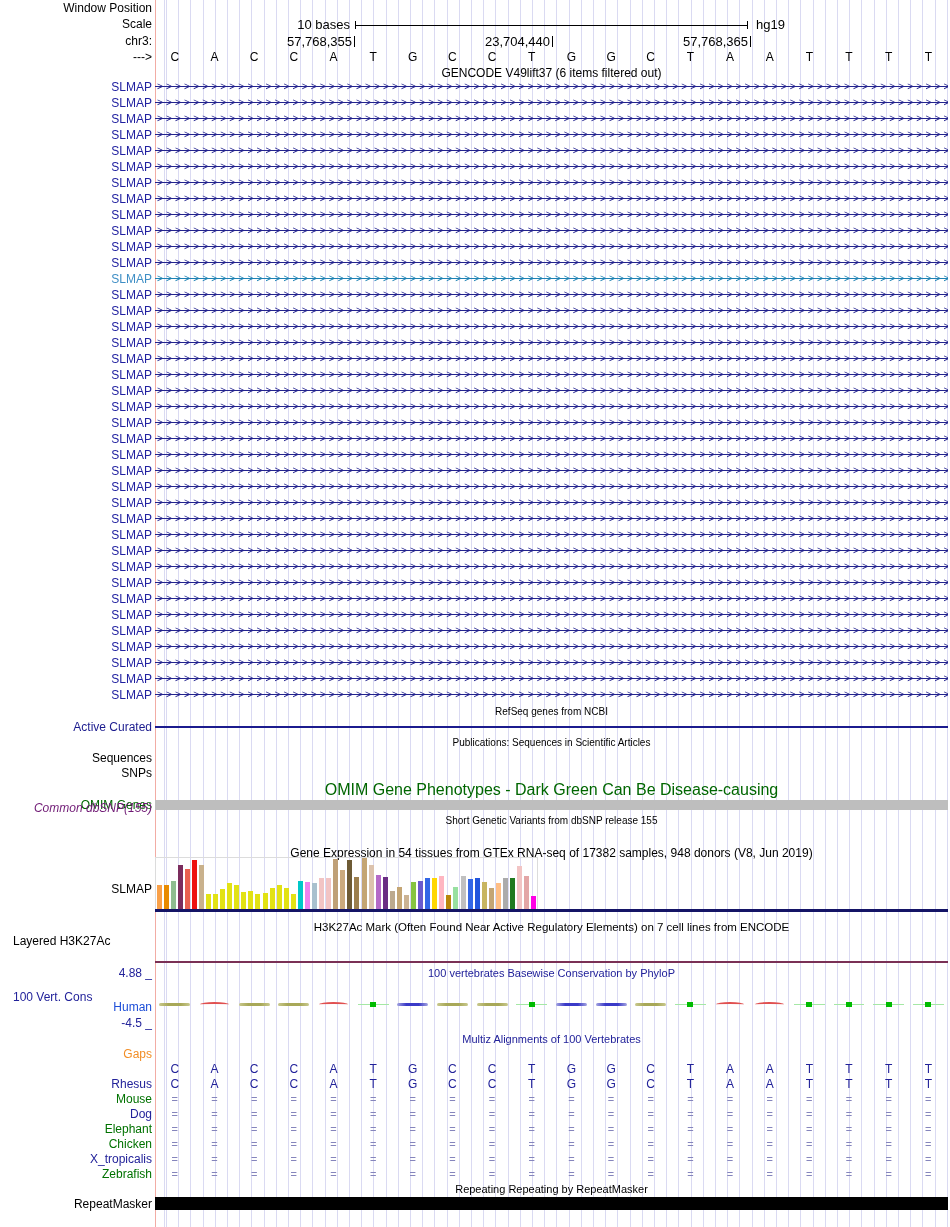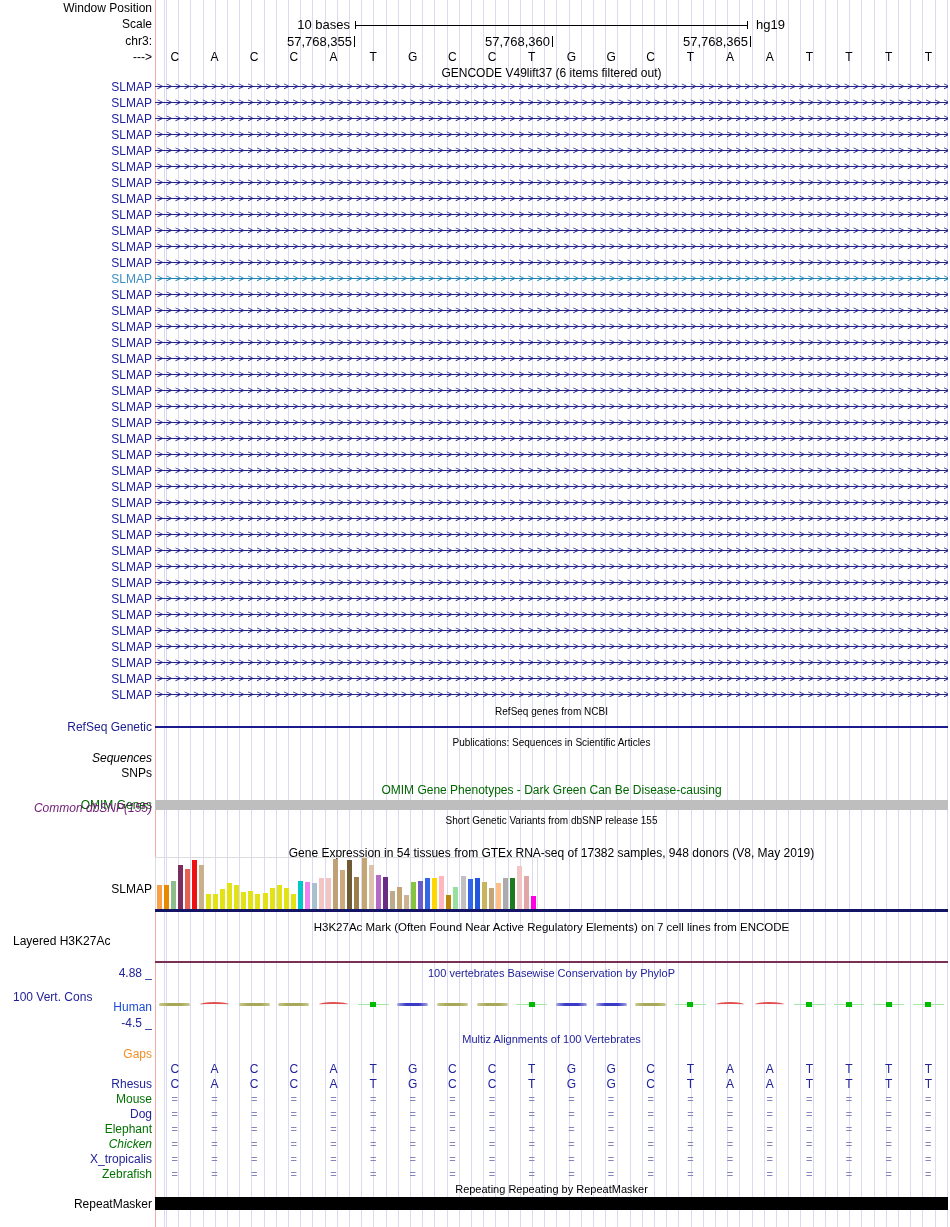--- a/index.html
+++ b/index.html
@@ -42,21 +42,21 @@
   <div class="redline"></div>
 
 
   <span class="abs r" style="left:155px;width:195px;top:18px">10 bases</span>
   <div class="hline" style="left:355px;width:393px;top:25px"></div>
   <div class="vtick" style="left:355px;top:21px;height:8px"></div>
   <div class="vtick" style="left:747px;top:21px;height:8px"></div>
   <span class="abs" style="left:756px;top:18px">hg19</span>
 
   <span class="abs r" style="left:155px;width:197px;top:35px">57,768,355</span>
-  <span class="abs r" style="left:353px;width:197px;top:35px">57,768,360</span>
+  <span class="abs r" style="left:353px;width:197px;top:35px">23,704,440</span>
   <span class="abs r" style="left:551px;width:197px;top:35px">57,768,365</span>
   <div class="vtick" style="left:354px;top:36px;height:11px"></div>
   <div class="vtick" style="left:552px;top:36px;height:11px"></div>
   <div class="vtick" style="left:750px;top:36px;height:11px"></div>
 
   <div id="dyn">
       <div class="lab" style="top: 1px; color: rgb(0, 0, 0); right: 798px;">Window Position</div>
       <div class="lab" style="top: 17px; color: rgb(0, 0, 0); right: 798px;">Scale</div>
       <div class="lab" style="top: 34px; color: rgb(0, 0, 0); right: 798px; margin-left: 20px;">chr3:</div>
       <div class="lab" style="top: 50px; color: rgb(0, 0, 0); right: 798px;">---&gt;</div>
@@ -92,46 +92,46 @@
       <div class="lab" style="top: 544px; color: rgb(32, 32, 160); right: 798px;">SLMAP</div>
       <div class="lab" style="top: 560px; color: rgb(32, 32, 160); right: 798px;">SLMAP</div>
       <div class="lab" style="top: 576px; color: rgb(32, 32, 160); right: 798px;">SLMAP</div>
       <div class="lab" style="top: 592px; color: rgb(32, 32, 160); right: 798px;">SLMAP</div>
       <div class="lab" style="top: 608px; color: rgb(32, 32, 160); right: 798px;">SLMAP</div>
       <div class="lab" style="top: 624px; color: rgb(32, 32, 160); right: 798px;">SLMAP</div>
       <div class="lab" style="top: 640px; color: rgb(32, 32, 160); right: 798px;">SLMAP</div>
       <div class="lab" style="top: 656px; color: rgb(32, 32, 160); right: 798px;">SLMAP</div>
       <div class="lab" style="top: 672px; color: rgb(32, 32, 160); right: 798px;">SLMAP</div>
       <div class="lab" style="top: 688px; color: rgb(32, 32, 160); right: 798px;">SLMAP</div>
-      <div class="lab" style="top: 720px; color: rgb(27, 27, 142); right: 798px;">RefSeq Genetic</div>
-      <div class="lab" style="top: 751px; color: rgb(0, 0, 0); right: 798px; font-style: italic;">Sequences</div>
+      <div class="lab" style="top: 720px; color: rgb(27, 27, 142); right: 798px;">Active Curated</div>
+      <div class="lab" style="top: 751px; color: rgb(0, 0, 0); right: 798px;">Sequences</div>
       <div class="lab" style="top: 766px; color: rgb(0, 0, 0); right: 798px;">SNPs</div>
       <div class="lab" style="top: 798px; color: rgb(0, 102, 0); right: 798px;">OMIM Genes</div>
       <div class="lab" style="top: 801px; color: #701a75; right: 798px; font-style: italic;">Common dbSNP(155)</div>
       <div class="lab" style="top: 882px; color: rgb(0, 0, 0); right: 798px;">SLMAP</div>
       <div class="lab" style="top: 934px; color: rgb(0, 0, 0); left: 13px;">Layered H3K27Ac</div>
       <div class="lab" style="top: 966px; color: rgb(34, 34, 154); right: 798px;">4.88 _</div>
       <div class="lab" style="top: 990px; color: rgb(34, 34, 154); left: 13px;">100 Vert. Cons</div>
       <div class="lab" style="top: 1016px; color: rgb(34, 34, 154); right: 798px;">-4.5 _</div>
       <div class="lab" style="top: 1047px; color: rgb(242, 142, 38); right: 798px;">Gaps</div>
       <div class="lab" style="top: 1000px; color: #1d4ed8; right: 798px;">Human</div>
       <div class="lab" style="top: 1077px; color: rgb(34, 34, 154); right: 798px;">Rhesus</div>
       <div class="lab" style="top: 1092px; color: rgb(0, 114, 0); right: 798px;">Mouse</div>
       <div class="lab" style="top: 1107px; color: rgb(34, 34, 154); right: 798px;">Dog</div>
       <div class="lab" style="top: 1122px; color: rgb(0, 114, 0); right: 798px;">Elephant</div>
-      <div class="lab" style="top: 1137px; color: rgb(0, 114, 0); right: 798px; font-style: italic;">Chicken</div>
+      <div class="lab" style="top: 1137px; color: rgb(0, 114, 0); right: 798px;">Chicken</div>
       <div class="lab" style="top: 1152px; color: rgb(34, 34, 154); right: 798px;">X_tropicalis</div>
       <div class="lab" style="top: 1167px; color: rgb(0, 114, 0); right: 798px;">Zebrafish</div>
       <div class="lab" style="top: 1197px; color: rgb(0, 0, 0); right: 798px;">RepeatMasker</div>
       <div class="title" style="top: 66px; font-size: 12px; color: rgb(0, 0, 0);">GENCODE V49lift37 (6 items filtered out)</div>
       <div class="title" style="top: 705px; font-size: 10px; color: rgb(0, 0, 0);">RefSeq genes from NCBI</div>
       <div class="title" style="top: 736px; font-size: 10px; color: rgb(0, 0, 0);">Publications: Sequences in Scientific Articles</div>
-      <div class="title" style="top: 783px; font-size: 12px; color: rgb(0, 102, 0);">OMIM Gene Phenotypes - Dark Green Can Be Disease-causing</div>
+      <div class="title" style="top: 783px; font-size: 16px; color: rgb(0, 102, 0);">OMIM Gene Phenotypes - Dark Green Can Be Disease-causing</div>
       <div class="title" style="top: 814px; font-size: 10px; color: rgb(0, 0, 0);">Short Genetic Variants from dbSNP release 155</div>
-      <div class="title" style="top: 846px; font-size: 12px; color: rgb(0, 0, 0);">Gene Expression in 54 tissues from GTEx RNA-seq of 17382 samples, 948 donors (V8, May 2019)</div>
+      <div class="title" style="top: 846px; font-size: 12px; color: rgb(0, 0, 0);">Gene Expression in 54 tissues from GTEx RNA-seq of 17382 samples, 948 donors (V8, Jun 2019)</div>
       <div class="title" style="top: 920px; font-size: 11.5px; color: rgb(0, 0, 0);">H3K27Ac Mark (Often Found Near Active Regulatory Elements) on 7 cell lines from ENCODE</div>
       <div class="title" style="top: 966px; font-size: 11px; color: rgb(34, 34, 154);">100 vertebrates Basewise Conservation by PhyloP</div>
       <div class="title" style="top: 1032px; font-size: 11px; color: rgb(34, 34, 154);">Multiz Alignments of 100 Vertebrates</div>
       <div class="title" style="top: 1182px; font-size: 11px; color: rgb(0, 0, 0);">Repeating Repeating by RepeatMasker</div>
       <div class="cellrow" style="top: 50px; height: 14px; line-height: 14px; font-size: 12px; color: rgb(0, 0, 0);">
         <div class="cell">C</div>
         <div class="cell">A</div>
         <div class="cell">C</div>
         <div class="cell">C</div>
         <div class="cell">A</div>

